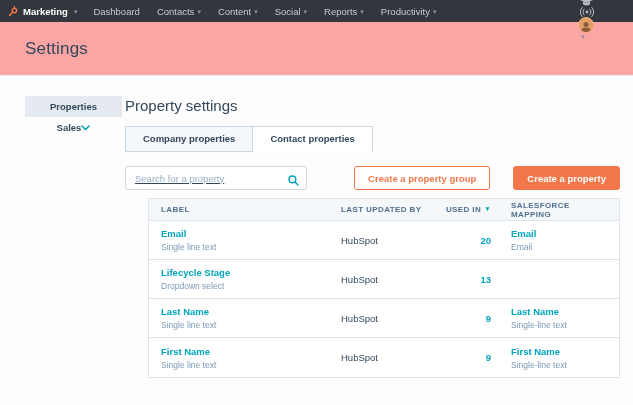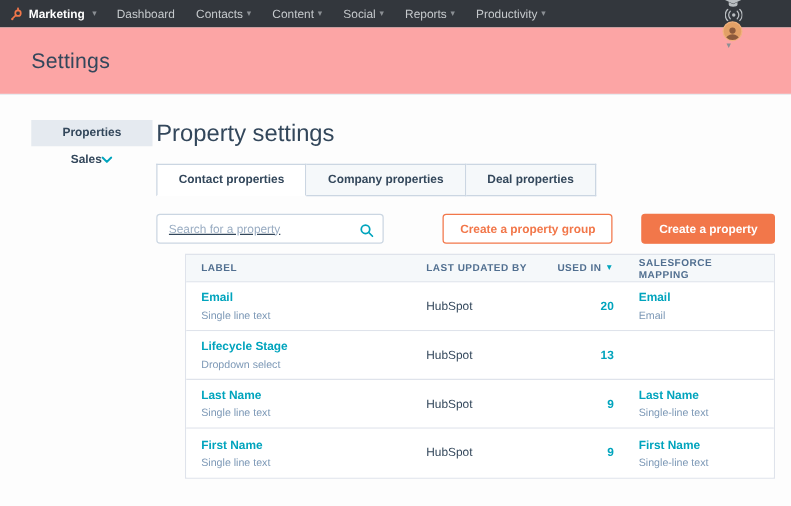--- a/index.html
+++ b/index.html
@@ -40,21 +40,21 @@
   
   .body-row { display:flex; padding:20px 13px 0 25px; }
 
   .sidebar { width:97px; margin-right:3px; flex-shrink:0; font-size:9.5px; }
   .side-item { height:21px; display:flex; align-items:center; padding:0 8px;
     color:#33475b; font-weight:bold; cursor:pointer; justify-content:center; }
   .side-item.selected { background:#e5eaf0; }
   .chev { color:#00a4bd; display:flex; }
 
   .main { flex:1; min-width:0; }
-  .section-title { font-size:19px; font-weight:normal; color:#33475b; margin:1px 0 12px; }
+  .section-title { font-size:15px; font-weight:normal; color:#33475b; margin:1px 0 12px; }
 
   .tabs { display:flex; }
   .tab { height:26px; line-height:24px; padding:0 17px; font-size:9.5px; font-weight:bold;
     color:#33475b; background:#f5f8fa; border:1px solid #cbd6e2; border-left:none; cursor:pointer; }
   .tab:first-child { border-left:1px solid #cbd6e2; }
   .tab.active { background:#fff; border-bottom:1px solid #fff; }
 
   .toolbar { display:flex; align-items:center; margin-top:14px; }
   .prop-search-wrap { position:relative; width:182px; }
   .prop-search { width:182px; height:24px; border:1px solid #cbd6e2; border-radius:3px;
@@ -170,28 +170,25 @@
             <polyline points="1,1 4.5,4.5 8,1" fill="none" stroke="#00a4bd" stroke-width="1.6" stroke-linecap="round" stroke-linejoin="round"></polyline>
           </svg>
       </span>
     </div>
   </div>
 
   <div class="main">
     <h2 class="section-title">Property settings</h2>
 
     <div class="tabs">
+      <div class="tab">
+        <span>Company properties</span>
+      </div>
       <div class="tab active">
         <span>Contact properties</span>
-      </div>
-      <div class="tab">
-        <span>Company properties</span>
-      </div>
-      <div class="tab">
-        <span>Deal properties</span>
       </div>
     </div>
 
     <div class="toolbar">
       <div class="prop-search-wrap">
         <input class="prop-search" placeholder="Search for a property" style="">
         <span class="prop-search-ico">
           <svg width="11" height="11" viewBox="0 0 11 11">
               <circle cx="4.4" cy="4.4" r="3.4" fill="none" stroke="#00a4bd" stroke-width="1.4"></circle>
               <line x1="7" y1="7" x2="10" y2="10" stroke="#00a4bd" stroke-width="1.4" stroke-linecap="round"></line>

